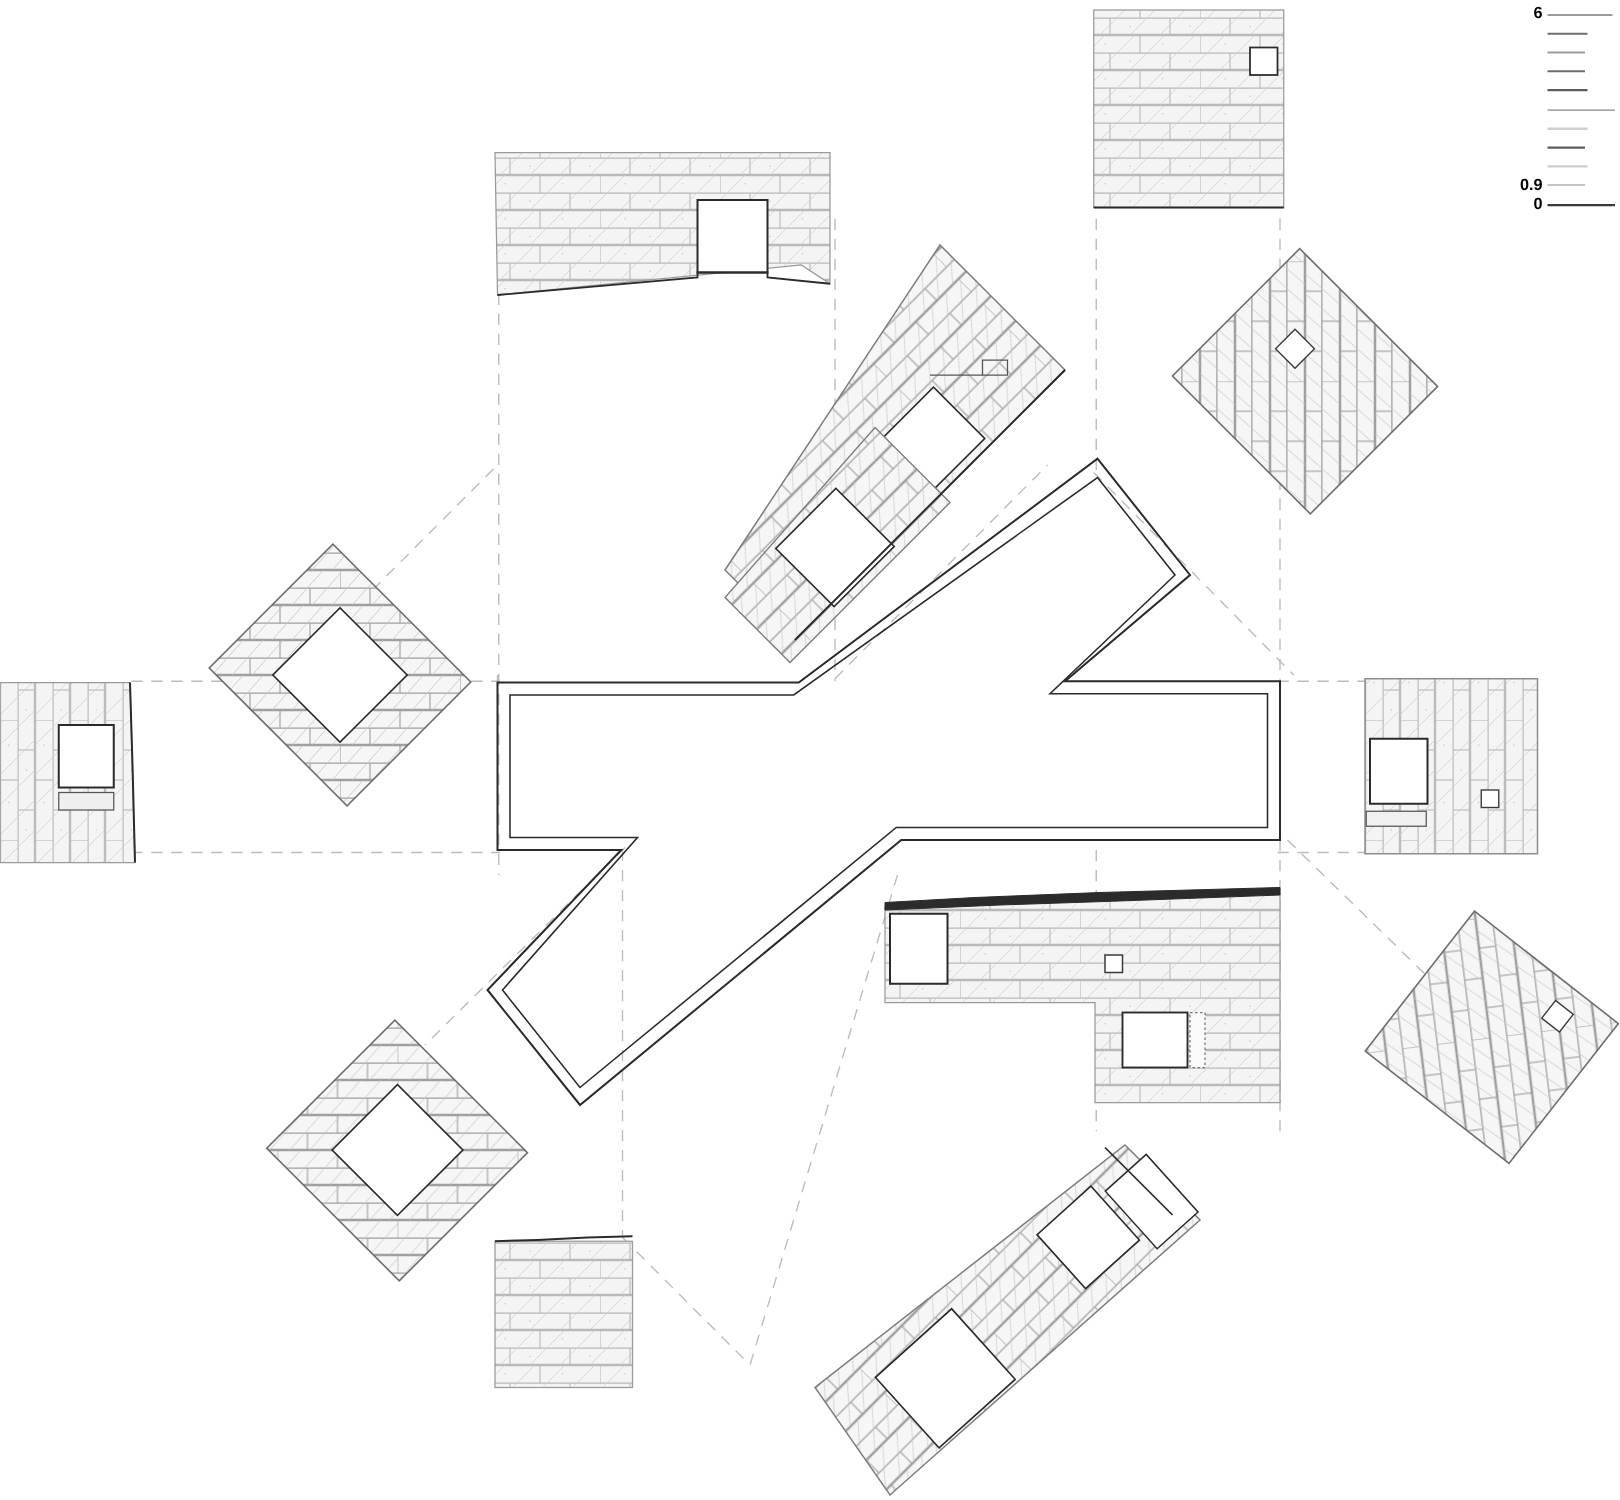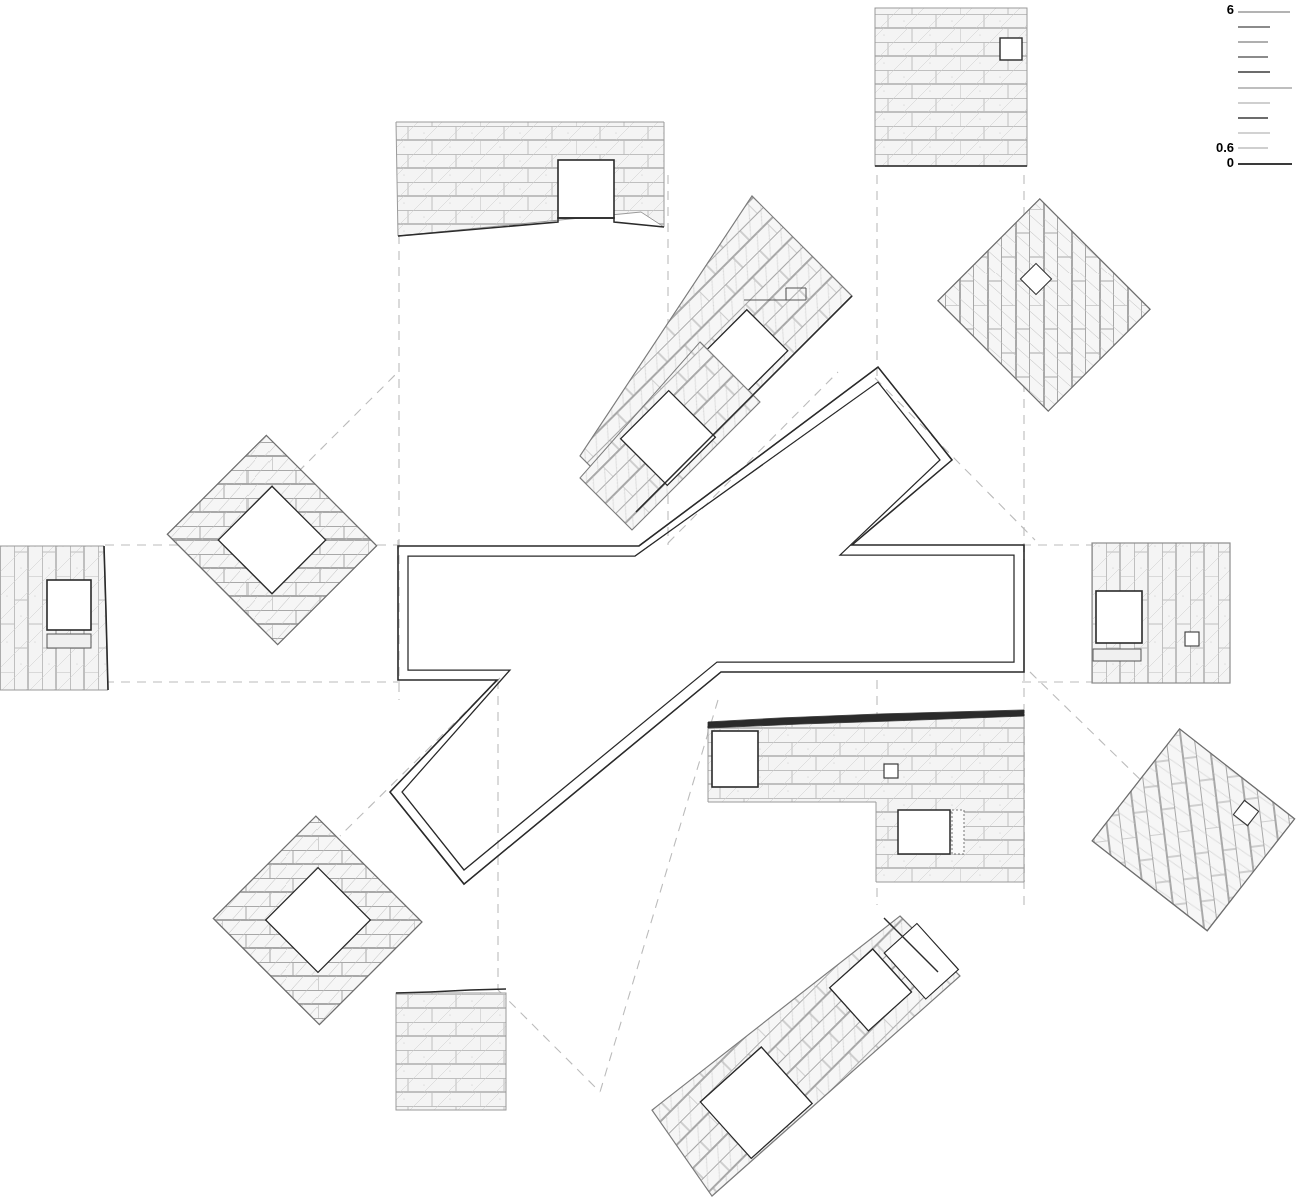--- a/index.html
+++ b/index.html
@@ -272,17 +272,17 @@
     <line x1="1238" y1="118" x2="1268" y2="118" stroke="#5c5c5c" stroke-width="1.8"></line>
     <line x1="1238" y1="133" x2="1270" y2="133" stroke="#cdcdcd" stroke-width="1.8"></line>
     <line x1="1238" y1="148" x2="1268" y2="148" stroke="#c4c4c4" stroke-width="1.6"></line>
     <line x1="1238" y1="164" x2="1292" y2="164" stroke="#3a3a3a" stroke-width="1.8"></line>
   </g>
 
 </svg>
 
   <div class="scalebar-labels">
     <div class="sb-lab" id="lab6">6</div>
-    <div class="sb-lab" id="lab06">0.6</div>
+    <div class="sb-lab" id="lab06">0.9</div>
     <div class="sb-lab" id="lab0">0</div>
   </div>
 
 </div>
 
 </body></html>

